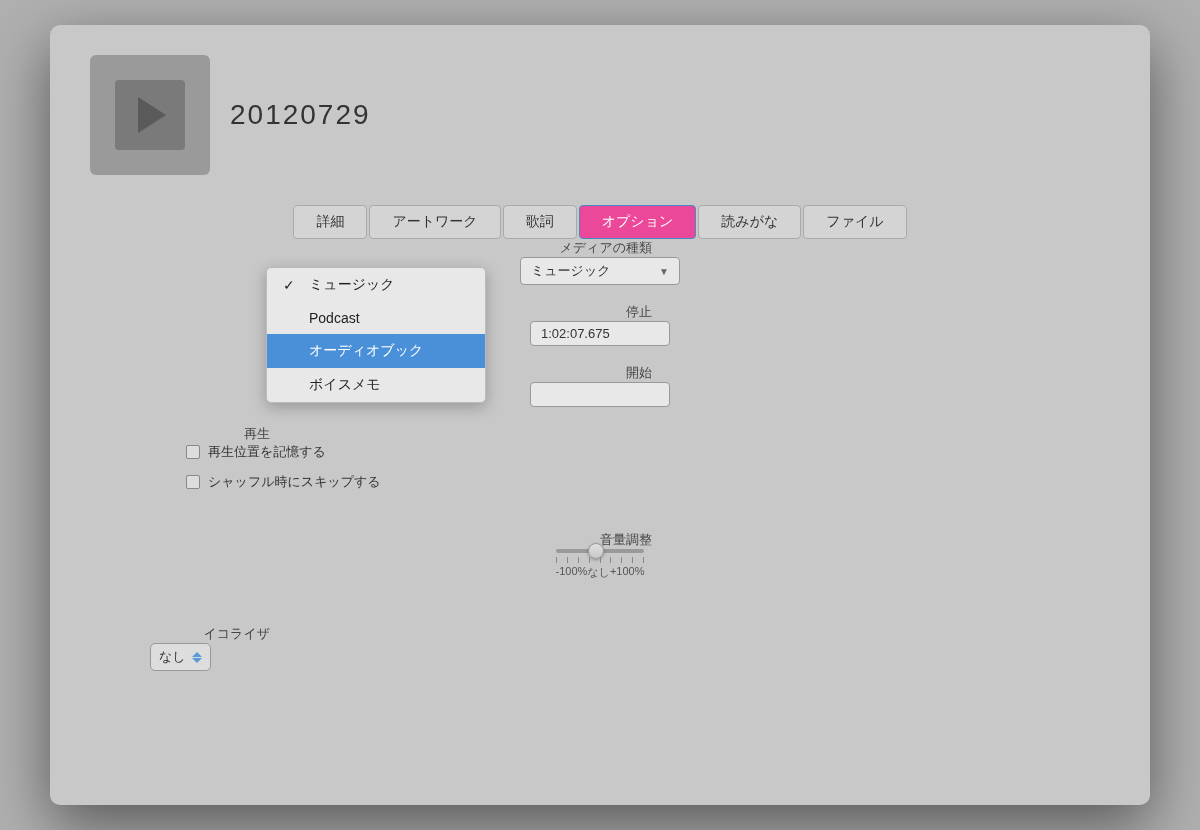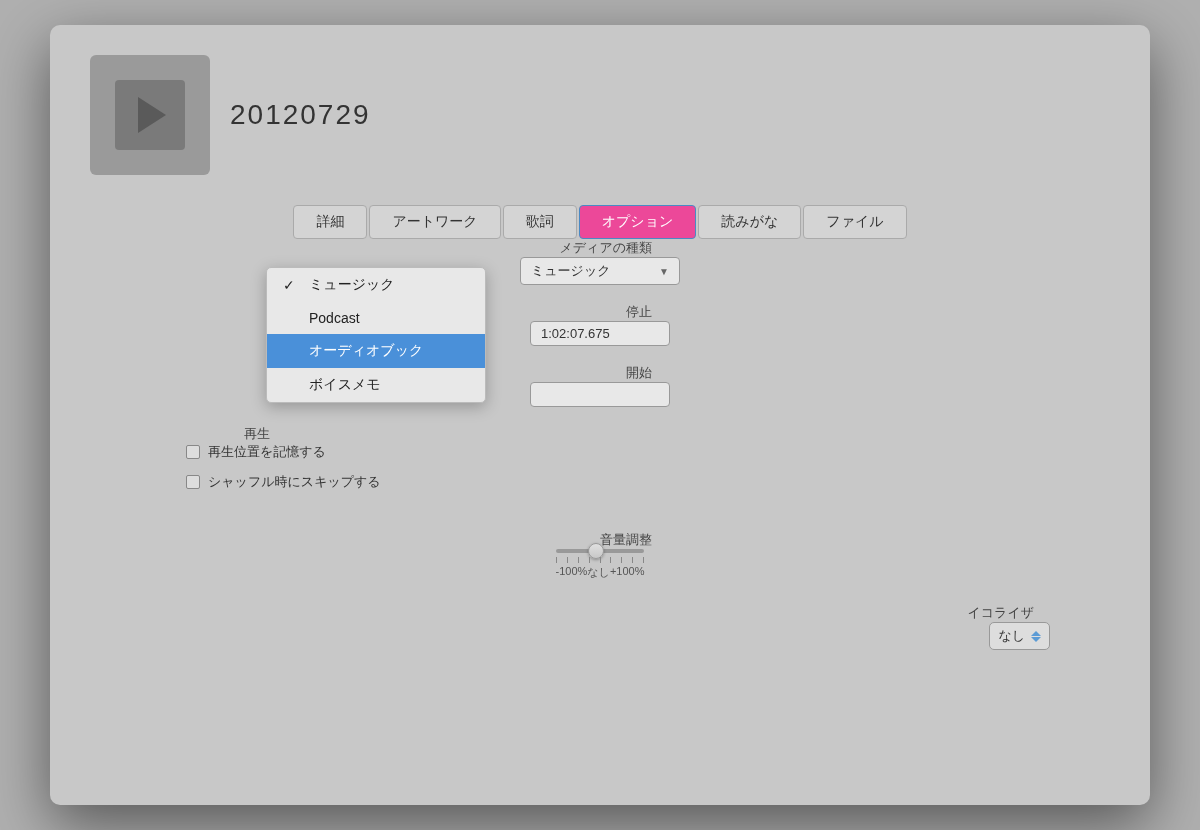--- a/index.html
+++ b/index.html
@@ -195,22 +195,22 @@
     }
     .slider-labels {
       display: flex;
       justify-content: space-between;
       padding: 2px 10px 0;
       font-size: 11px;
       color: #555;
     }
     .equalizer-row {
       display: flex;
-      align-items: flex-end;
-      margin-top: 6px;
+      align-items: flex-start;
+      margin-top: 27px;
     }
     .eq-selector {
       border: 1px solid #999;
       background: #ddd;
       border-radius: 5px;
       padding: 4px 8px;
       font-size: 13px;
       color: #333;
       display: flex;
       align-items: center;

